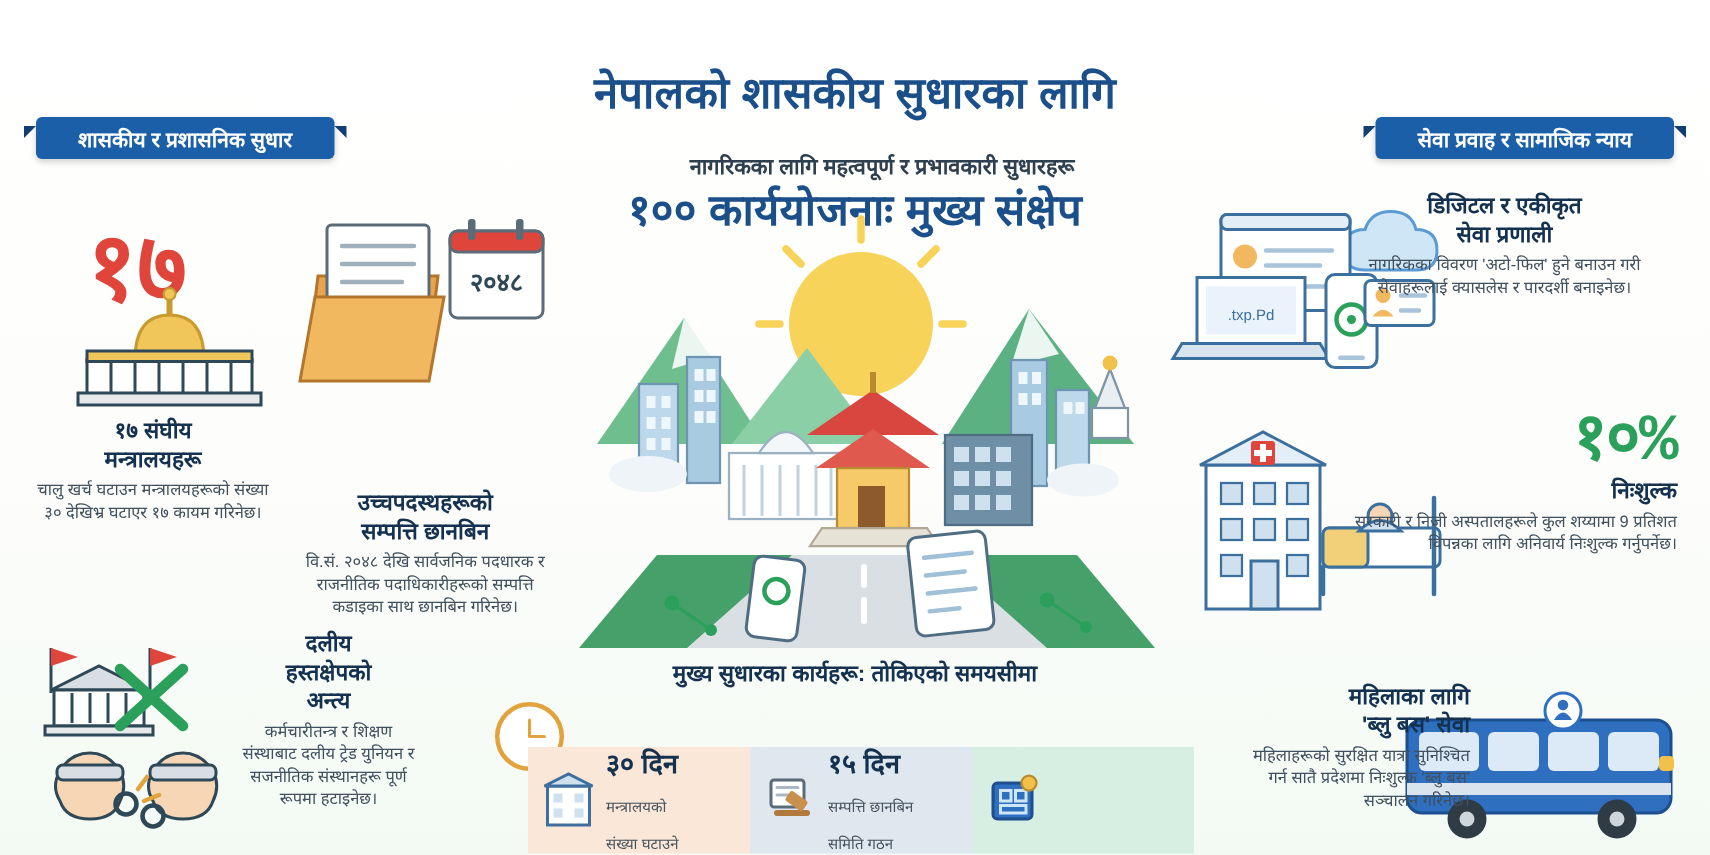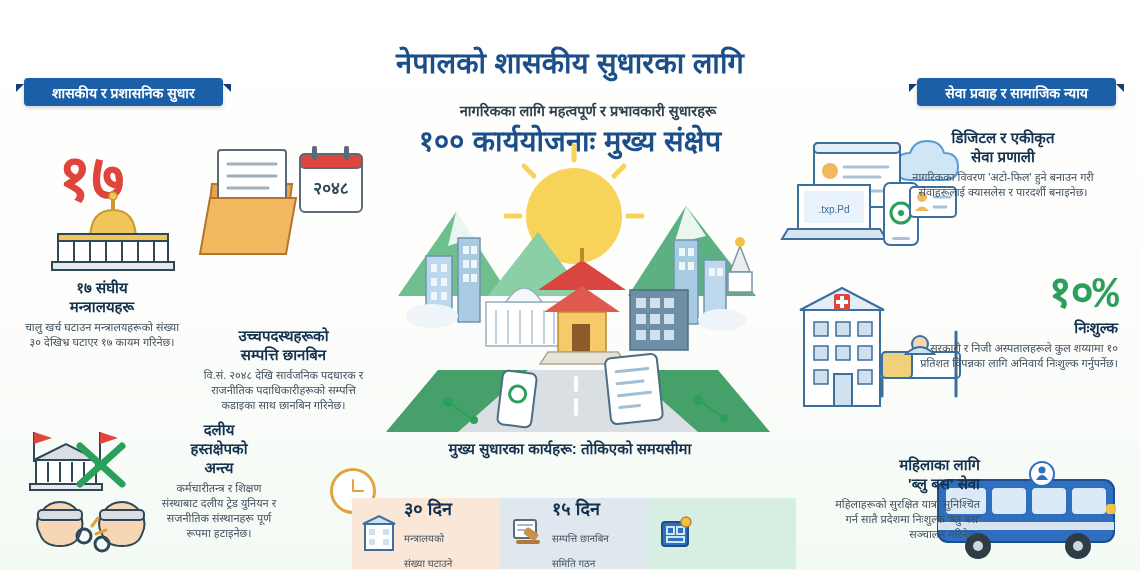--- a/index.html
+++ b/index.html
@@ -289,21 +289,21 @@
       <rect x="92" y="82" width="30" height="26" rx="4" fill="#f2d07a" stroke="#3b6f9e" stroke-width="2"></rect>
       <path d="M166 62 v46" stroke="#3b6f9e" stroke-width="3" stroke-linecap="round"></path>
       <path d="M92 108 v18 M166 108 v18" stroke="#3b6f9e" stroke-width="3" stroke-linecap="round"></path>
       <circle cx="130" cy="74" r="8" fill="#f6d6b4" stroke="#3b6f9e" stroke-width="2"></circle>
       <path d="M116 84 q14 -14 28 0 Z" fill="#cfe0ee" stroke="#3b6f9e" stroke-width="2"></path>
     </svg>
   </div>
   <div class="block" id="b-hospital">
     <div class="big-num green">१०%</div>
     <div class="blk-title">निःशुल्क</div>
-    <div class="blk-body">सरकारी र निजी अस्पतालहरूले कुल शय्यामा १० प्रतिशत विपन्नका लागि अनिवार्य निःशुल्क गर्नुपर्नेछ।</div>
+    <div class="blk-body">सरकारी र निजी अस्पतालहरूले कुल शय्यामा 9 प्रतिशत विपन्नका लागि अनिवार्य निःशुल्क गर्नुपर्नेछ।</div>
   </div>
 
   <div class="icon-box" style="left:930px; top:460px; width:200px; height:110px;">
     <svg width="200" height="110" viewBox="0 0 200 110">
       <rect x="8" y="20" width="176" height="62" rx="10" fill="#2f6fc0" stroke="#1d4f8f" stroke-width="2"></rect>
       <rect x="16" y="28" width="40" height="26" rx="4" fill="#dce9f6"></rect>
       <rect x="62" y="28" width="34" height="26" rx="4" fill="#dce9f6"></rect>
       <rect x="102" y="28" width="34" height="26" rx="4" fill="#dce9f6"></rect>
       <rect x="142" y="28" width="34" height="26" rx="4" fill="#dce9f6"></rect>
       <rect x="8" y="62" width="176" height="8" fill="#d9e4ef"></rect>

